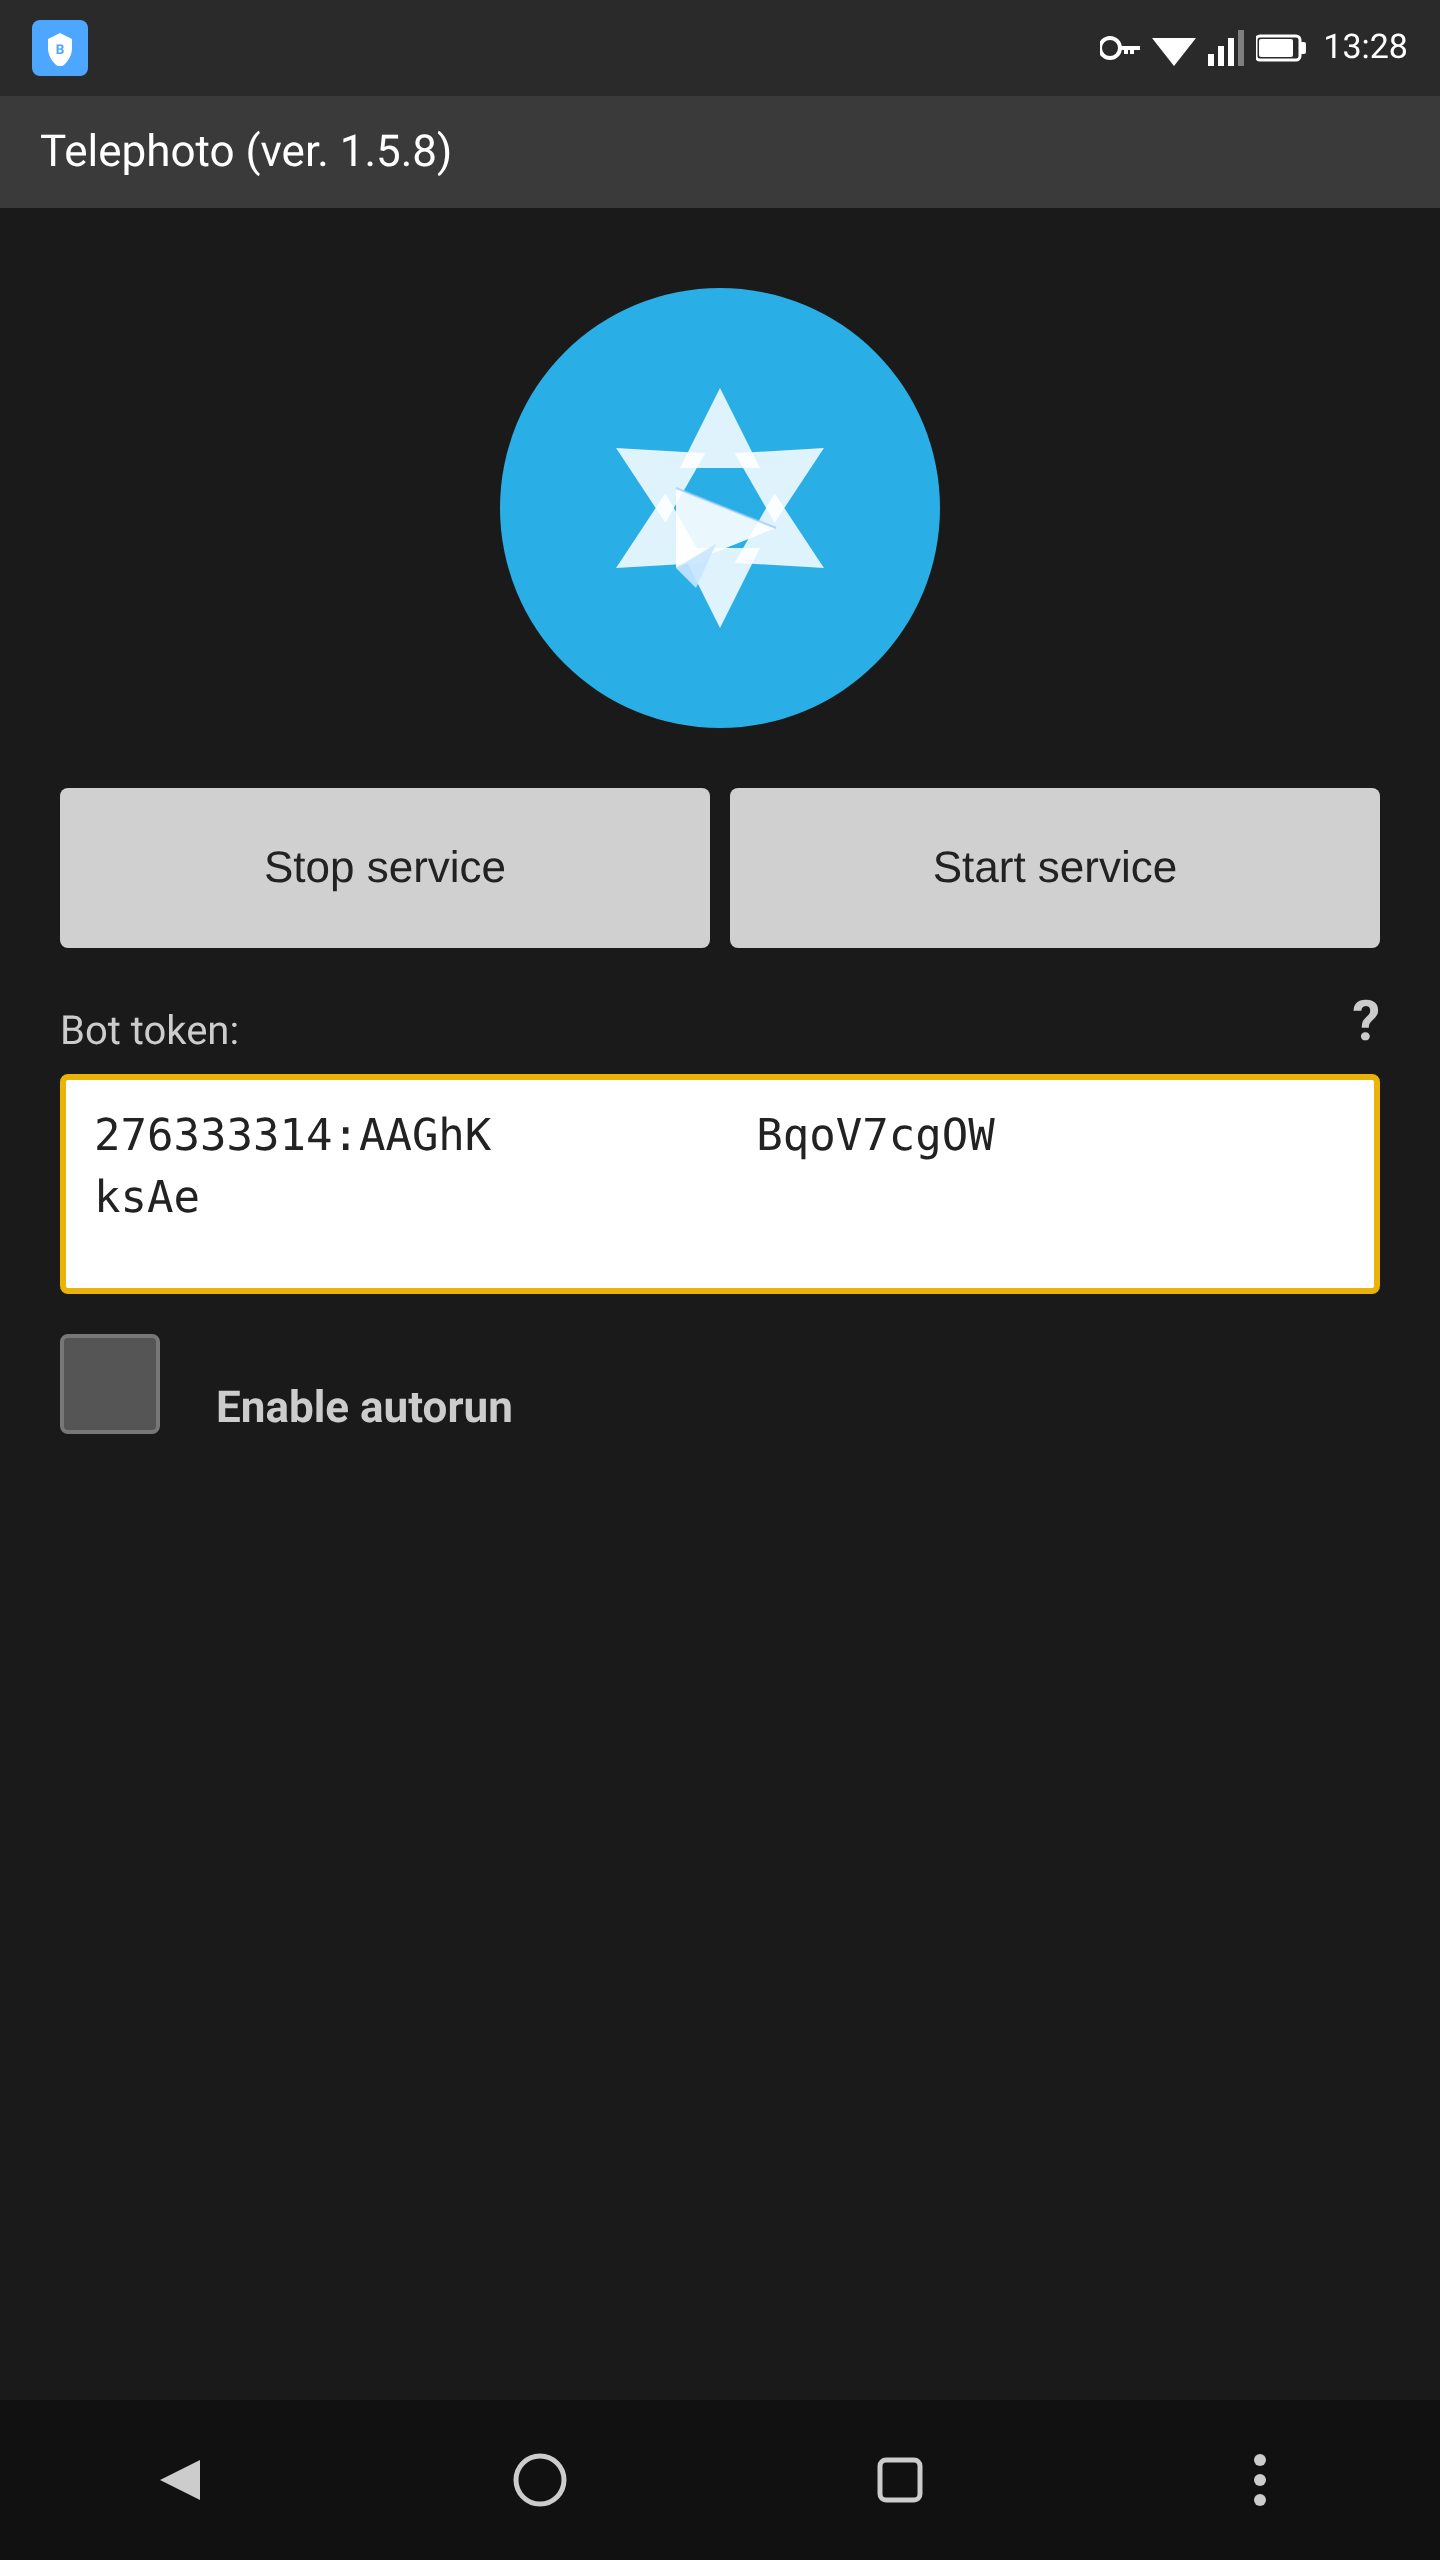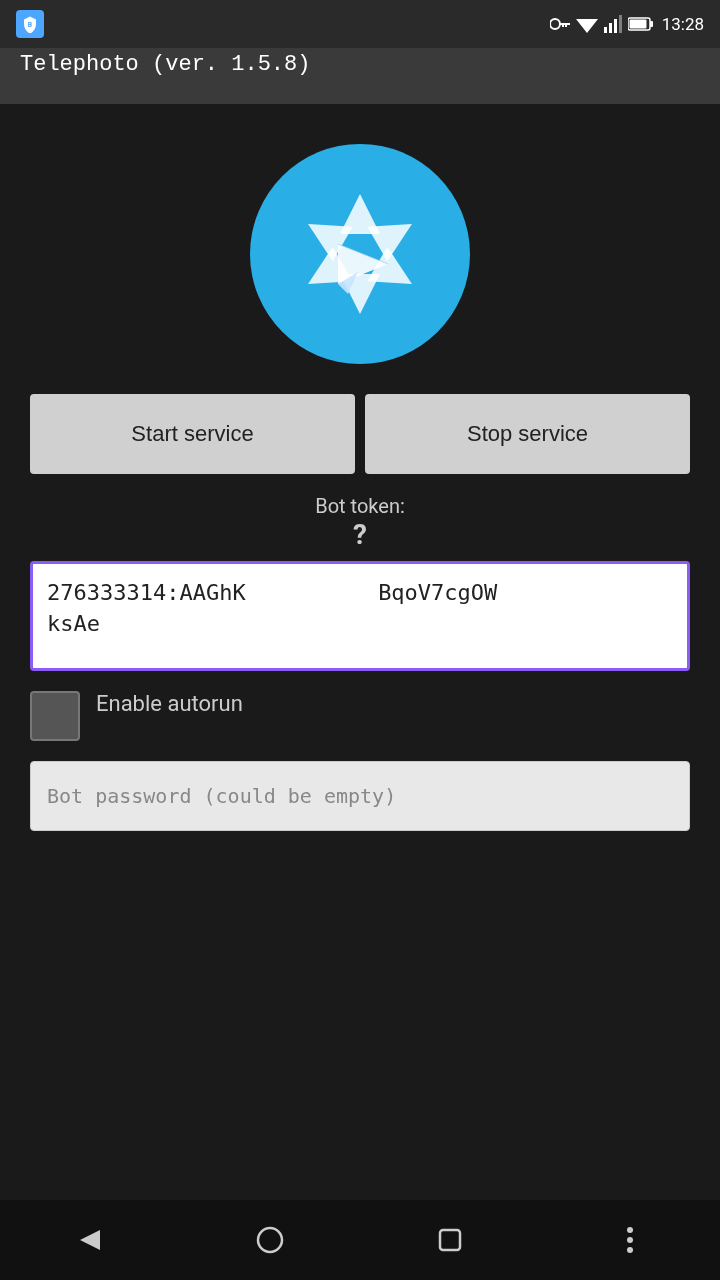--- a/index.html
+++ b/index.html
@@ -62,23 +62,22 @@
       font-weight: normal;
       color: white;
     }
 
     
     .title-bar {
       background: #3a3a3a;
       height: 56px;
       display: flex;
       align-items: flex-start;
-      padding: 4px 20px;
+      padding: 16px 20px;
       flex-shrink: 0;
-      font-family: Liberation Mono, monospace;
     }
 
     .title-bar-text {
       color: white;
       font-size: 22px;
       font-weight: normal;
     }
 
     
     .main-content {
@@ -124,61 +123,61 @@
       font-size: 22px;
       color: #222;
       cursor: pointer;
       font-weight: normal;
     }
 
     
     .bot-token-row {
       width: 100%;
       display: flex;
-      align-items: center;
+      align-items: flex-end;
       justify-content: space-between;
       margin-bottom: 10px;
-      flex-direction: column;
     }
 
     .bot-token-label {
       color: #cccccc;
       font-size: 20px;
     }
 
     .help-icon {
       color: #cccccc;
       font-size: 28px;
       font-weight: bold;
       cursor: pointer;
     }
 
     .bot-token-input {
       width: 100%;
       min-height: 110px;
       background: white;
-      border: 3px solid #8b5cf6;
+      border: 3px solid #eab308;
       border-radius: 4px;
       padding: 14px;
       font-size: 22px;
       font-family: monospace;
       color: #222;
       resize: none;
       margin-bottom: 20px;
       word-break: break-all;
       line-height: 1.4;
     }
 
     
     .checkbox-row {
       width: 100%;
       display: flex;
-      align-items: flex-start;
-      gap: 16px;
+      align-items: flex-end;
+      gap: 28px;
       margin-bottom: 20px;
+      font-weight: bold;
     }
 
     .checkbox-box {
       width: 50px;
       height: 50px;
       background: #555;
       border: 2px solid #777;
       border-radius: 4px;
       cursor: pointer;
       flex-shrink: 0;
@@ -312,38 +311,37 @@
             <polygon points="0,0 50,20 0,40" fill="white" opacity="0.9"></polygon>
             <polygon points="0,40 20,28 10,50" fill="rgba(200,230,255,0.9)"></polygon>
             <line x1="0" y1="0" x2="50" y2="20" stroke="rgba(150,200,255,0.7)" stroke-width="1"></line>
           </g>
         </g>
       </svg>
     </div>
   </div>
 
   <div class="buttons-row">
+    <button class="service-btn">Stop service</button>
     <button class="service-btn">Start service</button>
-    <button class="service-btn">Stop service</button>
   </div>
 
   <div class="bot-token-row">
     <span class="bot-token-label">Bot token:</span>
     <span class="help-icon">?</span>
   </div>
 
   <textarea class="bot-token-input" style="">276333314:AAGhK          BqoV7cgOW
 ksAe</textarea>
 
   <div class="checkbox-row">
     <div class="checkbox-box"></div>
     <span class="checkbox-label">Enable autorun</span>
   </div>
 
-  <input class="password-input" type="text" placeholder="Bot password (could be empty)" style="">
 
 
 </div>
 
 <div class="nav-bar">
 
   <div class="nav-icon">
     <svg width="28" height="28" viewBox="0 0 28 28" fill="none">
       <polygon points="24,4 4,14 24,24" fill="#cccccc"></polygon>
     </svg>

